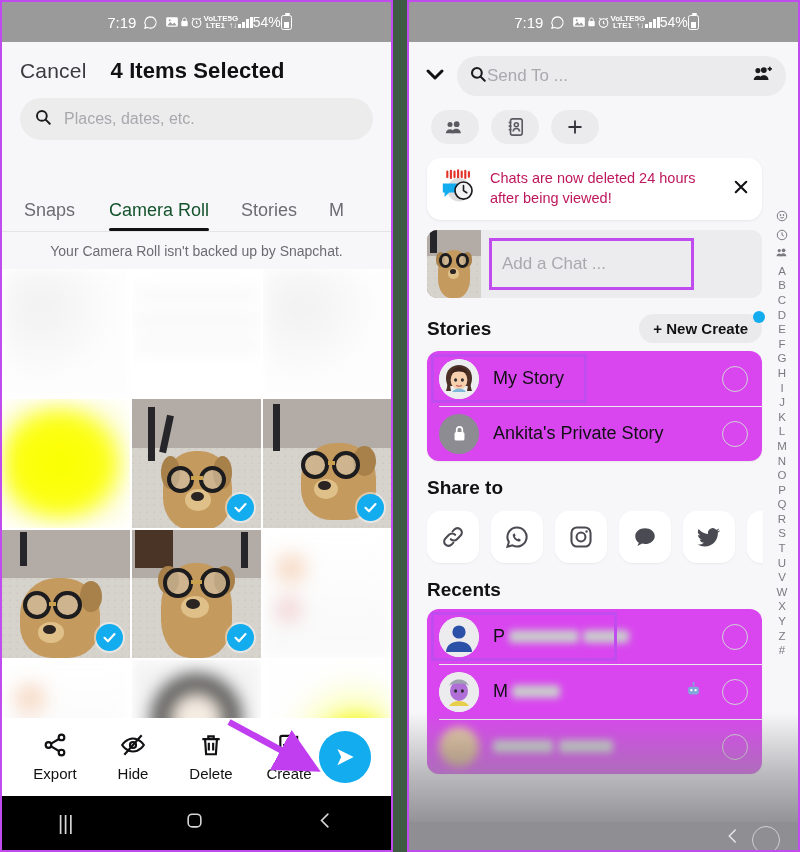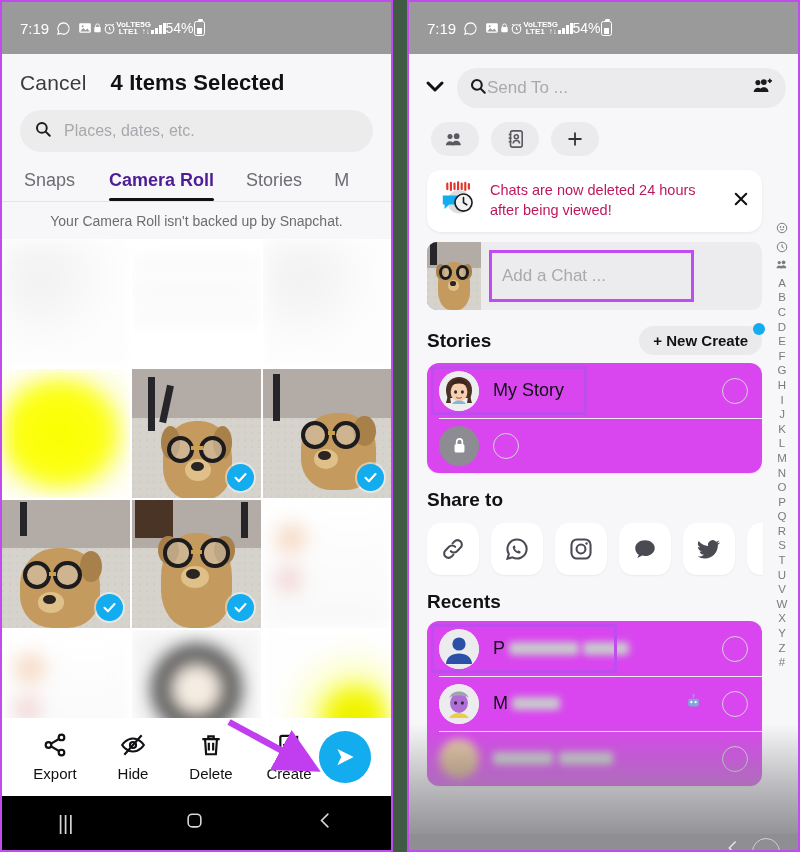--- a/index.html
+++ b/index.html
@@ -17,22 +17,22 @@
     height: 852px;
     background: #f7f7f9;
     border: 2px solid #c04cf0;
     overflow: hidden;
   }
   .phone-left  { width: 393px; }
   .phone-right { width: 393px; margin-left: 14px; }
 
   
   .statusbar {
-    height: 52px; background: #9a9a9a; color: #ffffff;
-    display: flex; align-items: center; justify-content: flex-start;
+    height: 40px; background: #9a9a9a; color: #ffffff;
+    display: flex; align-items: center; justify-content: center;
     padding: 0 12px 0 18px;
     font-size: 15px; font-weight: 500;
   }
   .sb-left { display: flex; align-items: center; gap: 7px; }
   .sb-right { display: flex; align-items: center; font-size: 14px; }
   .sb-ico { display: inline-flex; align-items: center; }
   .sb-txt { font-size: 8px; line-height: 7px; text-align: center; font-weight: 700; }
   .sb-net { display: flex; flex-direction: column; align-items: center; }
   .bars { display: flex; align-items: flex-end; gap: 1.5px; height: 11px; }
   .bars i { width: 2.5px; background: #fff; display: block; }
@@ -50,21 +50,21 @@
   .l-title { font-size: 22px; font-weight: 700; color: #111114; margin-left: 24px; letter-spacing: .1px; }
 
   .l-search {
     margin: 2px 18px 0 18px; height: 42px; border-radius: 21px;
     background: #ececed; display: flex; align-items: center; padding: 0 14px; gap: 12px;
   }
   .l-search-ph { font-size: 16px; color: #a8a8ad; }
 
   .l-tabs { display: flex; align-items: flex-end; gap: 0; padding: 18px 0 0 0; position: relative; }
   .l-tab { font-size: 18px; color: #6c6c72; padding: 0 0 10px 0; position: relative; }
-  .l-tab.active { color: #4c1d95; font-weight: 700; }
+  .l-tab.active { color: #14532d; font-weight: 400; margin-top: 42px; }
   .l-tab.active::after {
     content:""; position:absolute; left:0; right:0; bottom:0; height:3.5px; background:#111114; border-radius:2px;
   }
   .l-tabline { height:1px; background:#e4e4e7; margin: 0 0 0 0; }
   .l-notice { text-align: center; font-size: 14px; color: #6c6c72; padding: 11px 0 10px 0; }
 
   
   .grid { display: grid; grid-template-columns: repeat(3, 1fr); gap: 2px; background: #ffffff; }
   .cell { position: relative; aspect-ratio: 1/1; overflow: hidden; background: #fff; }
   .check {
@@ -619,20 +619,21 @@
           <span class="radio"></span>
           <span class="hl-mystory"></span>
         </div>
         <div class="row">
           <span class="av" style="background:#8c8c92;display:flex;align-items:center;justify-content:center;">
             <svg width="17" height="19" viewBox="0 0 24 26" fill="#ffffff">
                 <rect x="5" y="11" width="14" height="12" rx="2.4"></rect>
                 <path d="M8 11V7.6a4 4 0 0 1 8 0V11" stroke="#ffffff" stroke-width="2.4" fill="none"></path>
               </svg>
           </span>
+          <span class="row-label">Ankita's Private Story</span>
           <span class="radio"></span>
         </div>
       </div>
 
       <div class="sec-head">
         <span class="sec-title">Share to</span>
       </div>
 
       <div class="share-icons">
         <div class="sh">

